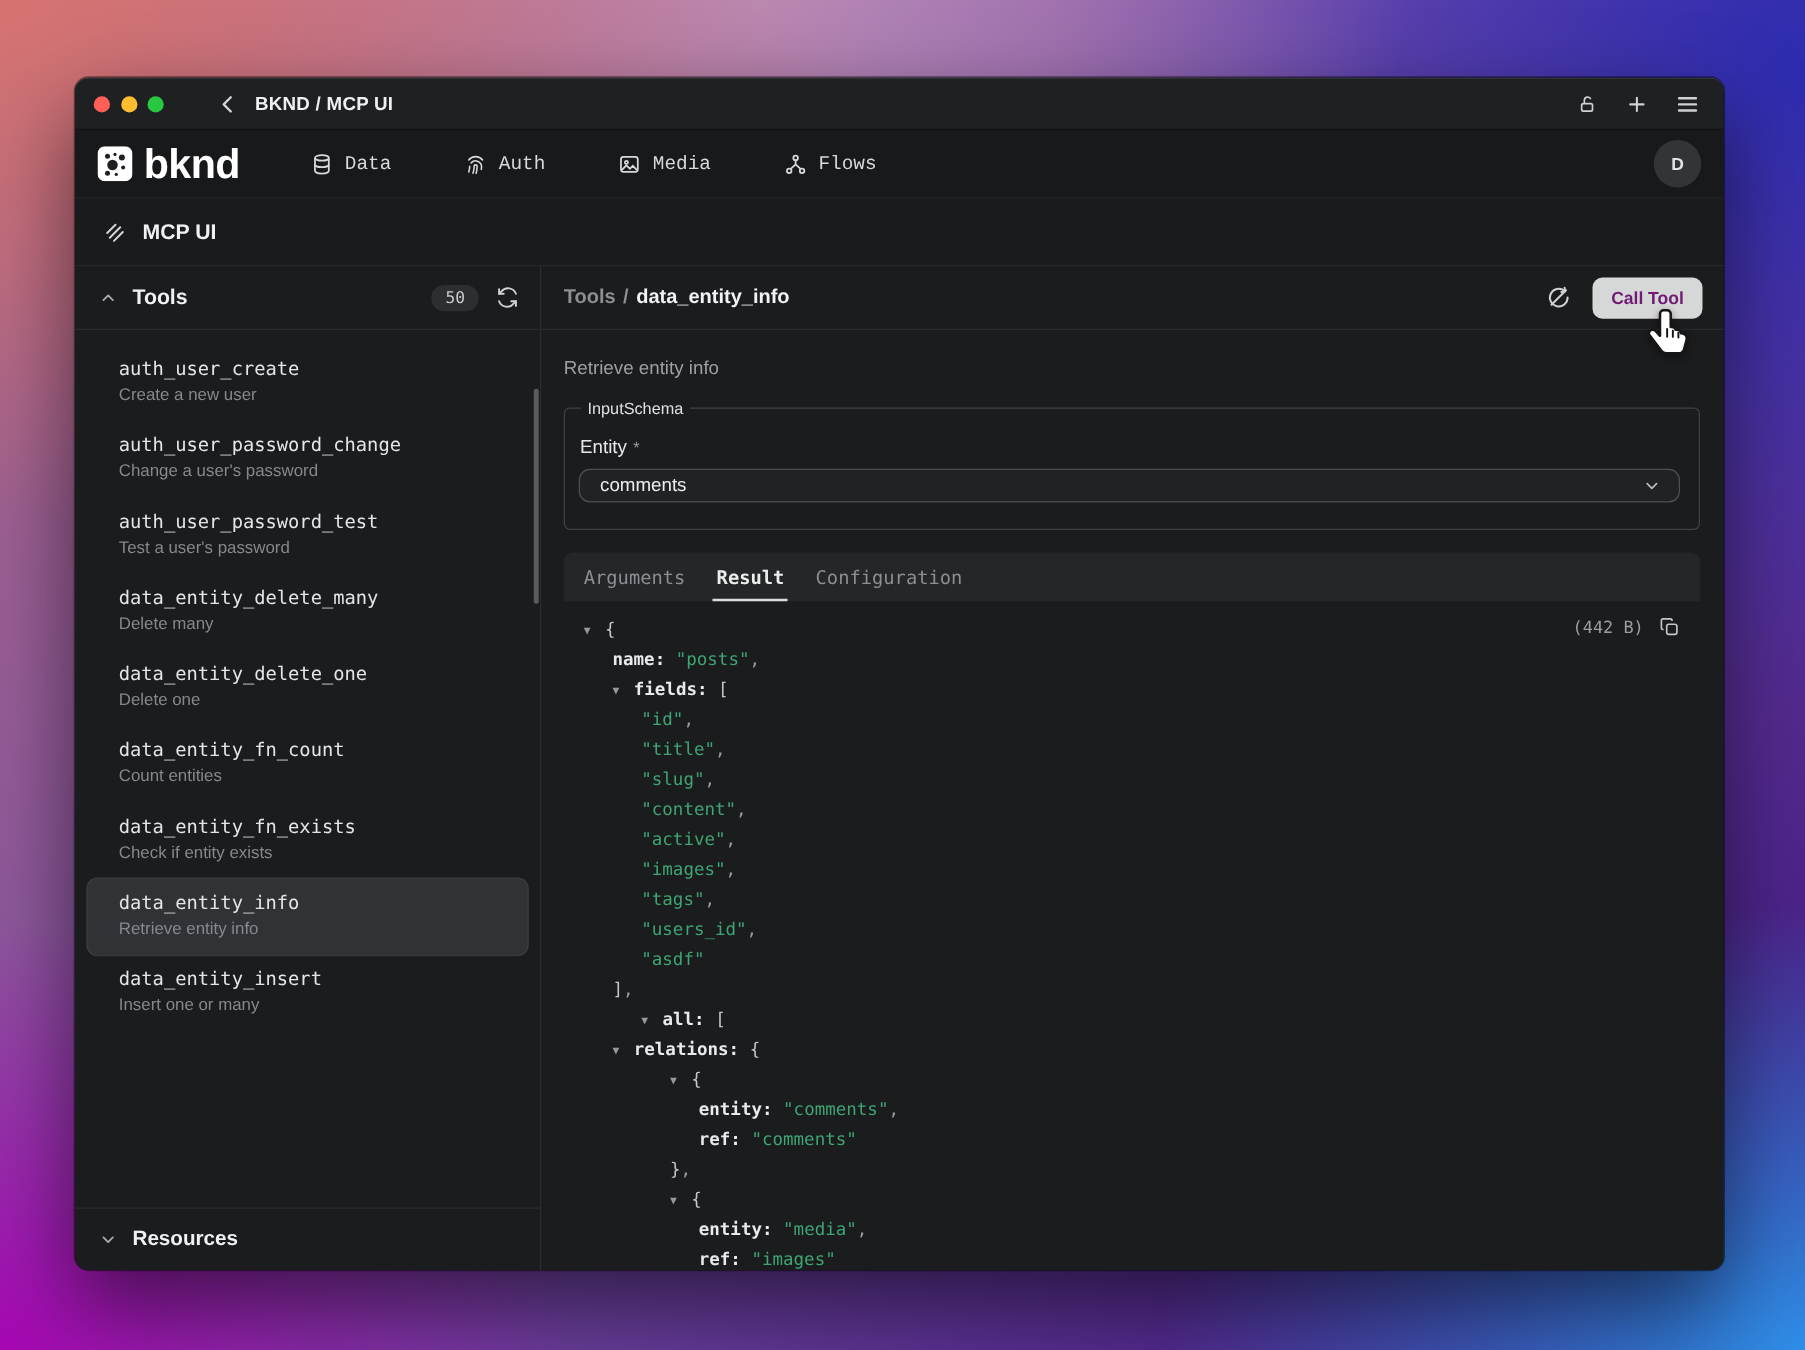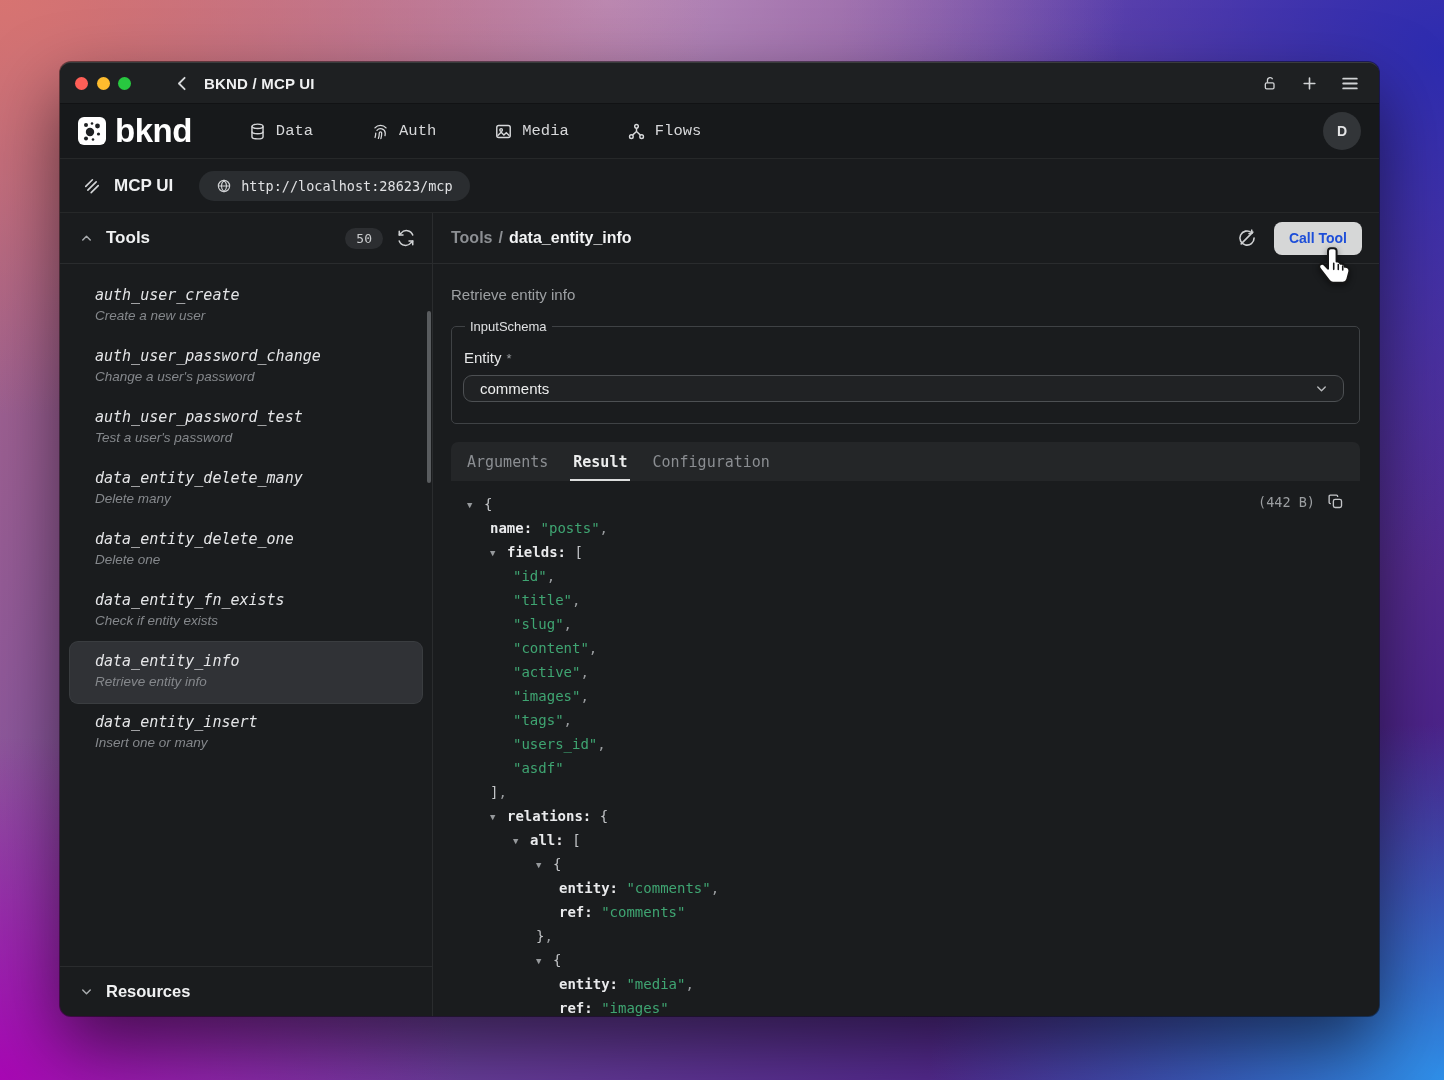--- a/index.html
+++ b/index.html
@@ -42,38 +42,38 @@
   .mcp-title{ margin-left:12px; font-size:17px; font-weight:700; color:#f0f1f2;}
   .url-pill{ margin-left:26px; display:flex; align-items:center; gap:9px; background:#2a2d30; border-radius:999px; padding:7px 17px; cursor:default;}
   .url-text{ font-family:"DejaVu Sans Mono", monospace; font-size:13.5px; color:#e0e1e3;}
   
   .content{ display:flex; height:803px; }
   .sidebar{ width:373px; border-right:1px solid #2a2c2e; display:flex; flex-direction:column; position:relative;}
   .sb-header{ height:51px; display:flex; align-items:center; padding:0 17px 0 19px; border-bottom:1px solid #2a2c2e; flex:none;}
   .sb-title{ margin-left:12px; font-size:17px; font-weight:700; color:#f0f1f2;}
   .sb-badge{ margin-left:auto; background:#2c2e31; color:#c9cbcd; font-family:"DejaVu Sans Mono", monospace; font-size:13px; padding:3px 11px; border-radius:999px;}
   .sb-refresh{ margin-left:14px; display:flex; background:none; border:none; cursor:pointer;}
-  .tool-list{ flex:1; overflow:hidden; padding-top:12px;font-style:italic;}
+  .tool-list{ flex:1; overflow:hidden; padding-top:12px;}
   .tool-item{ padding:10px 14px 14px 25px; cursor:pointer; border-radius:8px; margin:0 10px;}
   .tool-item.selected{ background:#303236; box-shadow:0 0 0 1px #3a3d40;}
   .tool-item.selected .tool-name{ padding-left:0;}
   .tool-name{ font-family:"DejaVu Sans Mono", monospace; font-size:15px; color:#e4e5e7;}
   .tool-desc{ margin-top:4px; font-size:13.5px; color:#85888c;}
   .sb-scrollthumb{ position:absolute; right:1px; top:98px; width:4px; height:172px; background:#595c5f; border-radius:2px; cursor:pointer;}
   .resources{ height:50px; flex:none; border-top:1px solid #2a2c2e; display:flex; align-items:center; padding:0 19px;}
   .res-title{ margin-left:12px; font-size:16.5px; font-weight:700; color:#f0f1f2;}
   
   .main{ flex:1; display:flex; flex-direction:column; overflow:hidden;}
   .main-header{ height:51px; flex:none; display:flex; align-items:center; padding:0 17px 0 18px; border-bottom:1px solid #2a2c2e;}
   .crumb-section{ color:#8c8f93; font-size:16px; font-weight:600;}
   .crumb-sep{ color:#8c8f93; font-size:16px; font-weight:600; margin:0 6px;}
   .crumb-current{ color:#f2f3f4; font-size:16px; font-weight:700;}
   .mh-right{ margin-left:auto; display:flex; align-items:center; gap:17px;}
   .norefresh{ display:flex; background:none; border:none; cursor:pointer;}
-  .call-tool{ background:#d6d7d7; color:#1d4ed8; border:none; border-radius:8px; height:33px; padding:0 15px; font-size:14px; font-weight:700; font-family:"Liberation Sans", sans-serif; cursor:pointer;}
+  .call-tool{ background:#d6d7d7; color:#701a75; border:none; border-radius:8px; height:33px; padding:0 15px; font-size:14px; font-weight:700; font-family:"Liberation Sans", sans-serif; cursor:pointer;}
   .main-body{ flex:1; overflow:hidden; padding:0 19px 0 18px;}
   .tool-description{ margin-top:22px; font-size:15px; color:#9da0a3;}
   fieldset.schema{ margin-top:16px; border:1px solid #3f4245; border-radius:5px; padding:10px 15px 21px 11px;}
   fieldset.schema legend{ font-size:13px; color:#dfe0e2; padding:0 5px; margin-left:2px;}
   .field-label{ font-size:15px; color:#e6e7e8; margin:5px 0 0 1px;}
   .req{ color:#9a9da0; margin-left:5px; font-size:13px;}
   .select-box{ margin-top:9px; height:27px; background:#202224; border:1px solid #4d5053; border-radius:9px; display:flex; align-items:center; padding:0 14px 0 16px; cursor:pointer;}
   .select-value{ font-size:15px; color:#eceded;}
   .select-box .chev{ margin-left:auto; display:flex;}
   
@@ -205,29 +205,20 @@
     <div class="avatar">D</div>
   </div>
 
   <div class="mcpbar">
     <span style="display:flex">
       <svg width="20" height="20" viewBox="0 0 24 24" fill="none" stroke="#d4d6d8" stroke-width="1.9" stroke-linecap="round">
           <path d="M4.5 12.5l8-8M7 17l10-10M11 20l8.5-8.5"></path>
         </svg>
     </span>
     <span class="mcp-title">MCP UI</span>
-    <div class="url-pill">
-      <span style="display:flex">
-        <svg width="16" height="16" viewBox="0 0 24 24" fill="none" stroke="#cfd1d3" stroke-width="1.7">
-            <circle cx="12" cy="12" r="8.5"></circle>
-            <path d="M3.5 12h17M12 3.5c2.5 2.3 3.9 5.2 3.9 8.5s-1.4 6.2-3.9 8.5c-2.5-2.3-3.9-5.2-3.9-8.5S9.5 5.8 12 3.5z"></path>
-          </svg>
-      </span>
-      <span class="url-text">http://localhost:28623/mcp</span>
-    </div>
   </div>
 
   <div class="content">
 
     <aside class="sidebar">
       <div class="sb-header">
         <span style="display:flex">
           <svg width="15" height="15" viewBox="0 0 24 24">
               <path d="M6 14.5l6-6 6 6" stroke="#a7aaad" stroke-width="2.4" fill="none" stroke-linecap="round" stroke-linejoin="round"></path>
             </svg>
@@ -258,20 +249,24 @@
             <div class="tool-name">auth_user_password_test</div>
             <div class="tool-desc">Test a user's password</div>
           </div>
           <div class="tool-item">
             <div class="tool-name">data_entity_delete_many</div>
             <div class="tool-desc">Delete many</div>
           </div>
           <div class="tool-item">
             <div class="tool-name">data_entity_delete_one</div>
             <div class="tool-desc">Delete one</div>
+          </div>
+          <div class="tool-item">
+            <div class="tool-name">data_entity_fn_count</div>
+            <div class="tool-desc">Count entities</div>
           </div>
           <div class="tool-item">
             <div class="tool-name">data_entity_fn_exists</div>
             <div class="tool-desc">Check if entity exists</div>
           </div>
           <div class="tool-item selected">
             <div class="tool-name">data_entity_info</div>
             <div class="tool-desc">Retrieve entity info</div>
           </div>
           <div class="tool-item">
@@ -358,22 +353,22 @@
               <div class="json-line" style="padding-left: 62px;"><span class="js">"id"</span><span class="jp">,</span></div>
               <div class="json-line" style="padding-left: 62px;"><span class="js">"title"</span><span class="jp">,</span></div>
               <div class="json-line" style="padding-left: 62px;"><span class="js">"slug"</span><span class="jp">,</span></div>
               <div class="json-line" style="padding-left: 62px;"><span class="js">"content"</span><span class="jp">,</span></div>
               <div class="json-line" style="padding-left: 62px;"><span class="js">"active"</span><span class="jp">,</span></div>
               <div class="json-line" style="padding-left: 62px;"><span class="js">"images"</span><span class="jp">,</span></div>
               <div class="json-line" style="padding-left: 62px;"><span class="js">"tags"</span><span class="jp">,</span></div>
               <div class="json-line" style="padding-left: 62px;"><span class="js">"users_id"</span><span class="jp">,</span></div>
               <div class="json-line" style="padding-left: 62px;"><span class="js">"asdf"</span></div>
               <div class="json-line" style="padding-left: 39px;"><span class="jb">]</span><span class="jp">,</span></div>
+              <div class="json-line" style="padding-left: 62px;"><span class="tri">▼</span><span class="jk">all:</span><span class="jb"> [</span></div>
               <div class="json-line" style="padding-left: 39px;"><span class="tri">▼</span><span class="jk">relations:</span><span class="jb"> {</span></div>
-              <div class="json-line" style="padding-left: 62px;"><span class="tri">▼</span><span class="jk">all:</span><span class="jb"> [</span></div>
               <div class="json-line" style="padding-left: 85px;"><span class="tri">▼</span><span class="jb">{</span></div>
               <div class="json-line" style="padding-left: 108px;"><span class="jk">entity:</span><span class="js"> "comments"</span><span class="jp">,</span></div>
               <div class="json-line" style="padding-left: 108px;"><span class="jk">ref:</span><span class="js"> "comments"</span></div>
               <div class="json-line" style="padding-left: 85px;"><span class="jb">}</span><span class="jp">,</span></div>
               <div class="json-line" style="padding-left: 85px;"><span class="tri">▼</span><span class="jb">{</span></div>
               <div class="json-line" style="padding-left: 108px;"><span class="jk">entity:</span><span class="js"> "media"</span><span class="jp">,</span></div>
               <div class="json-line" style="padding-left: 108px;"><span class="jk">ref:</span><span class="js"> "images"</span></div>
             </div>
         </div>
       </div>

